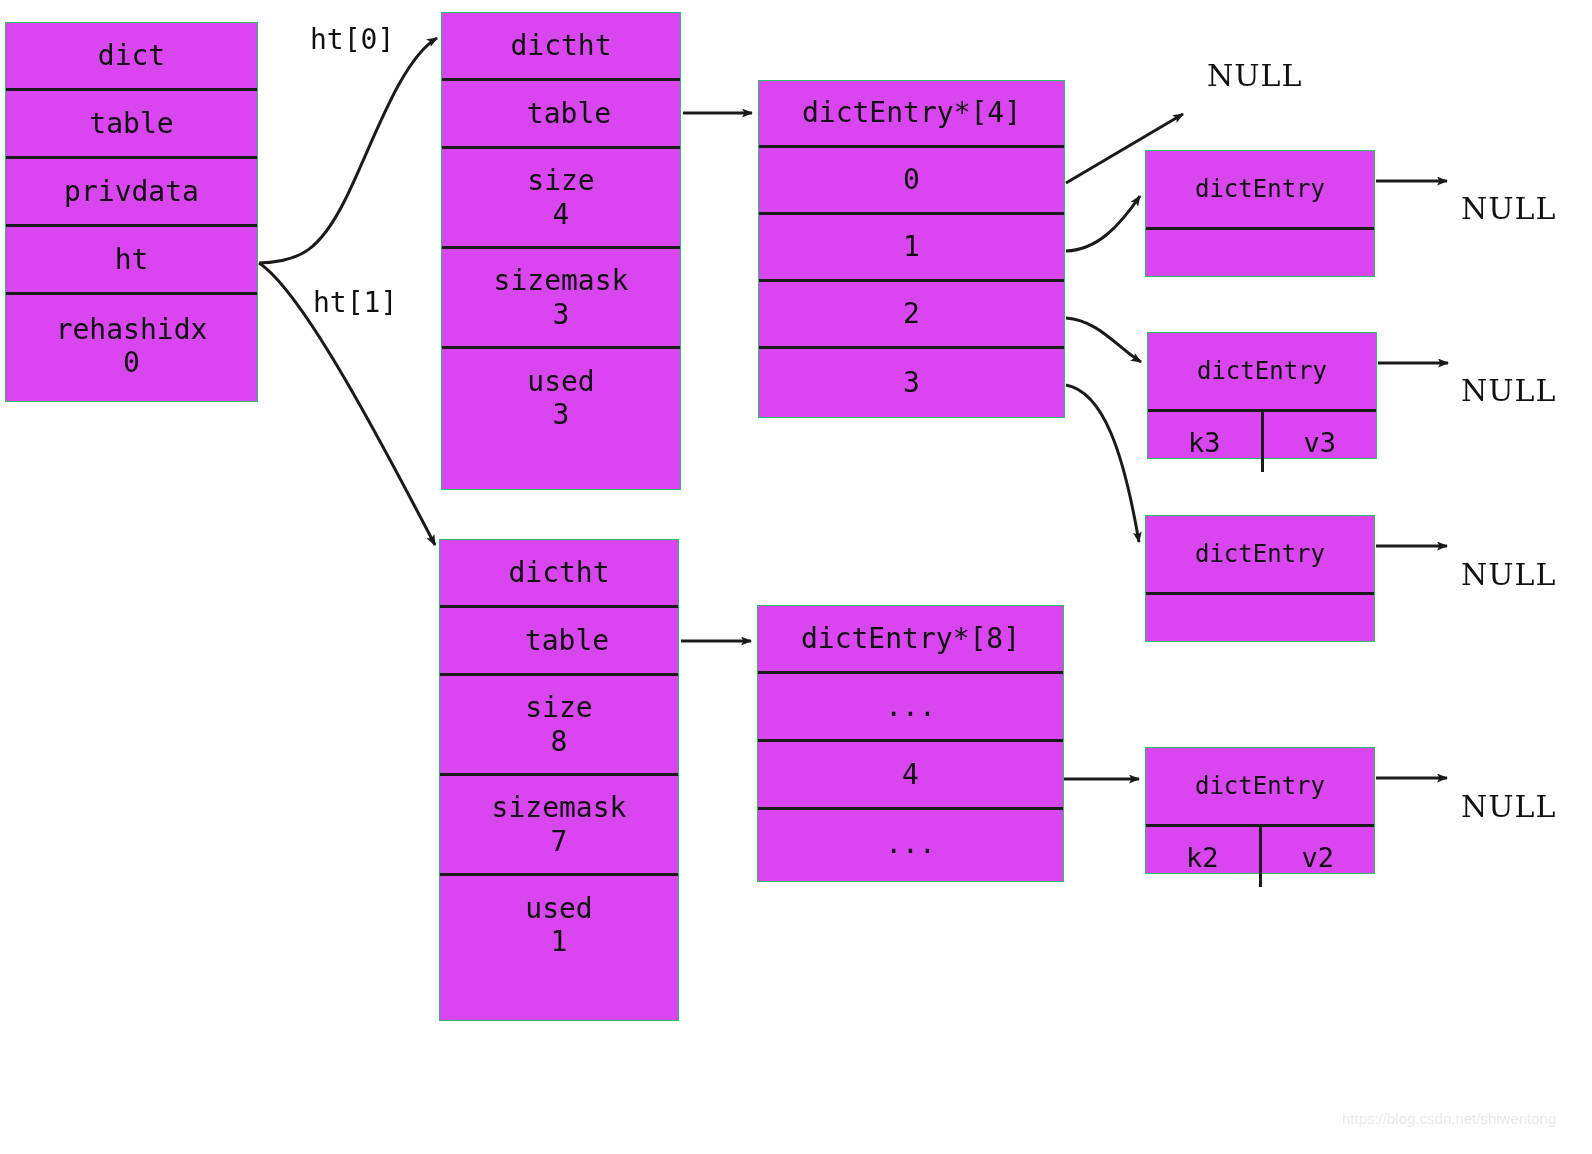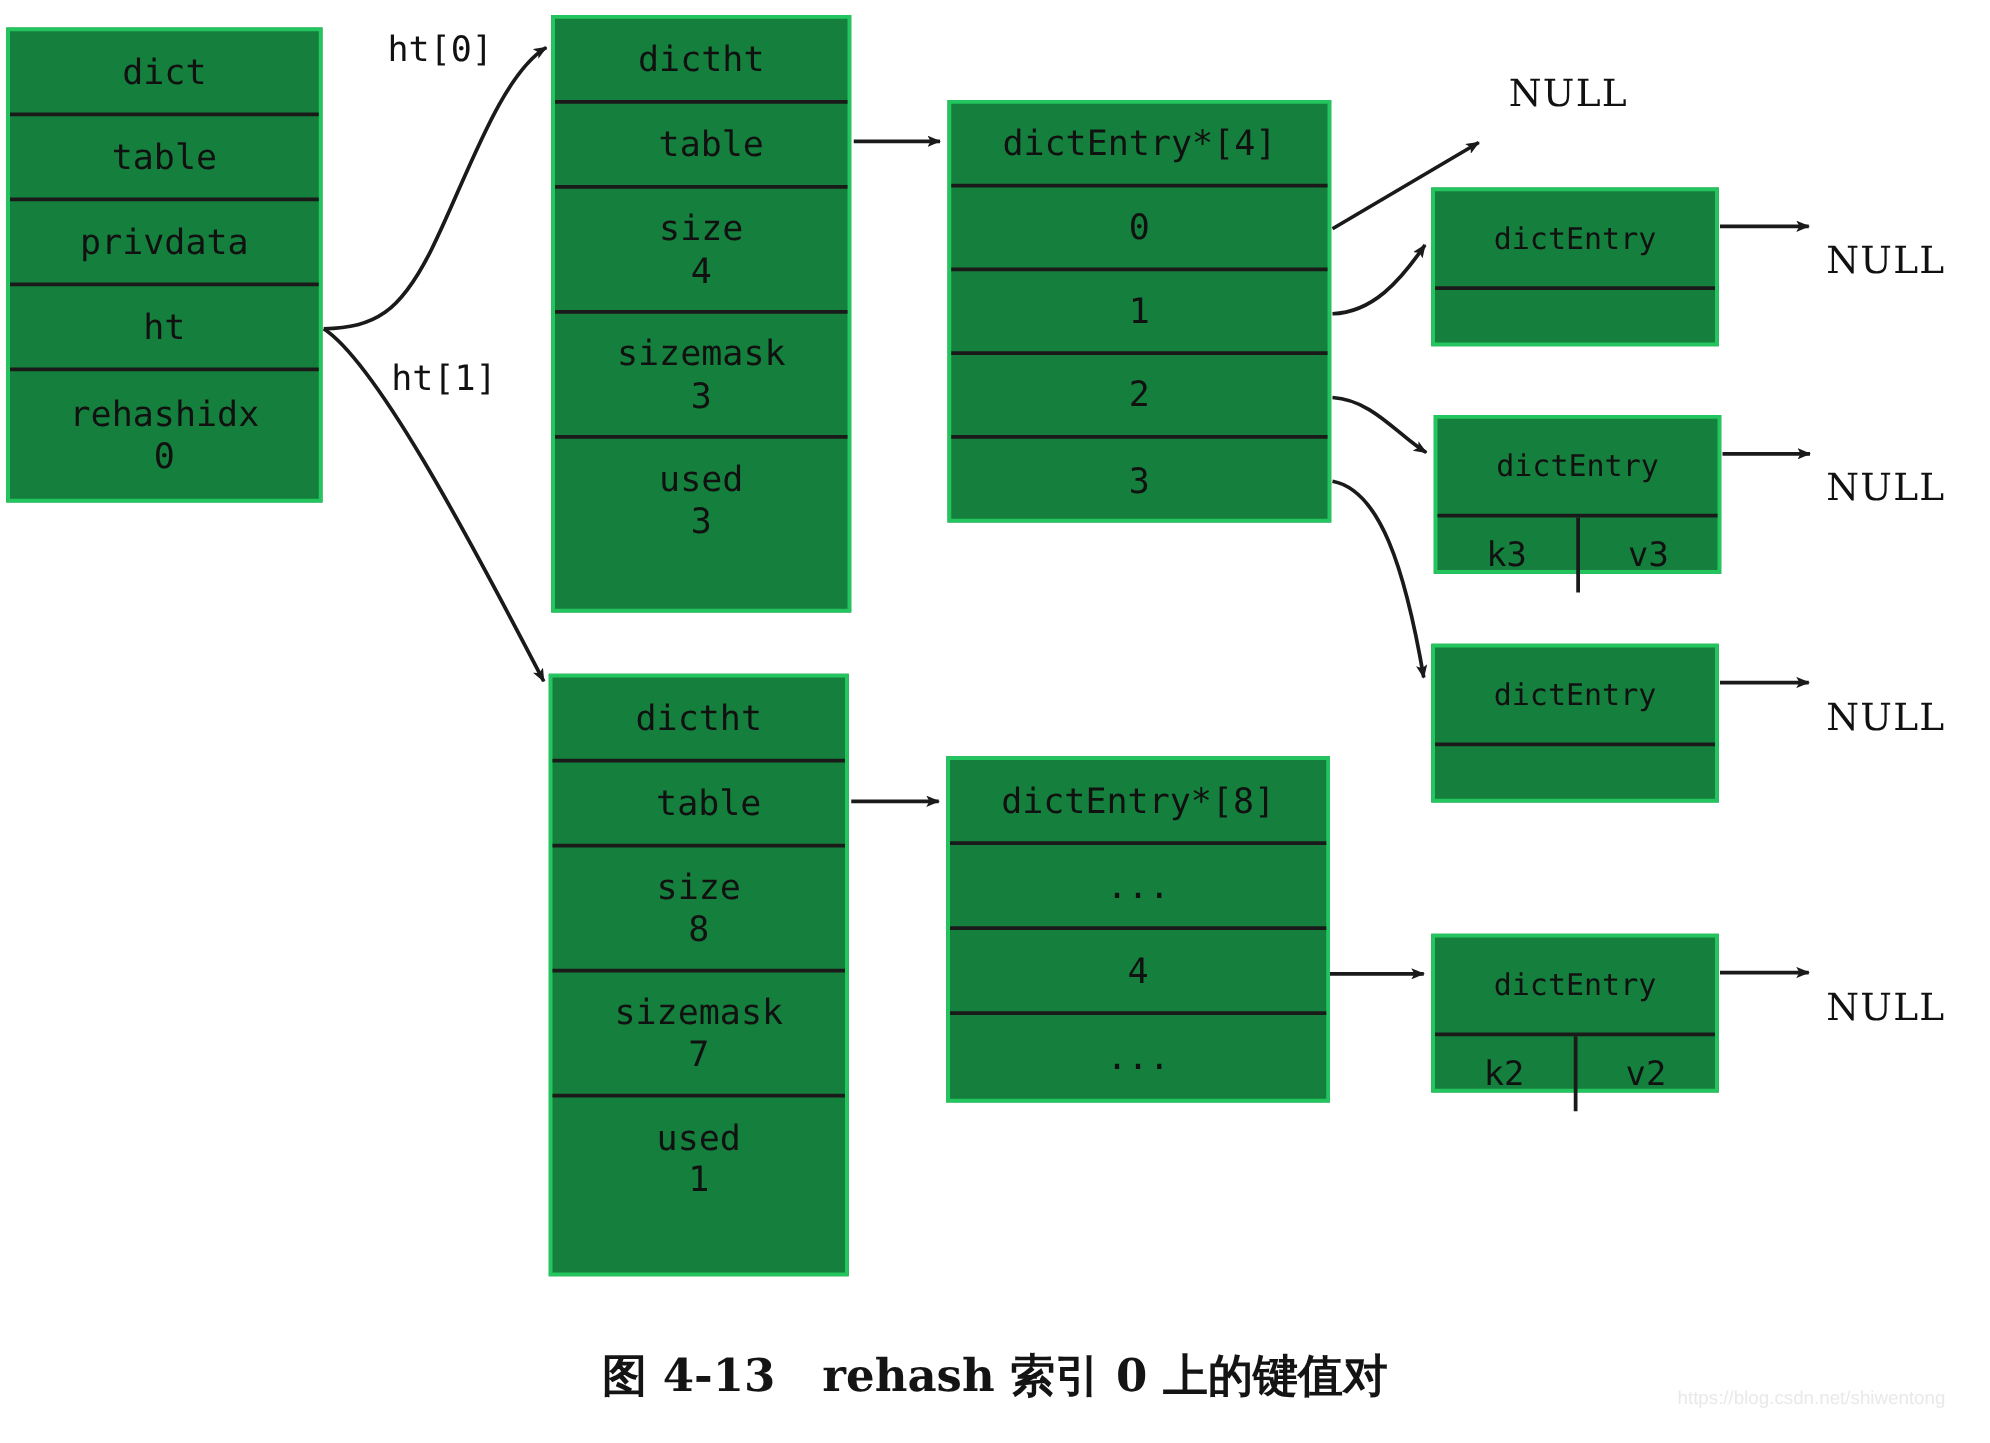--- a/index.html
+++ b/index.html
@@ -19,22 +19,22 @@
   svg.wires {
     position: absolute;
     left: 0;
     top: 0;
     width: 1592px;
     height: 1154px;
     pointer-events: none;
   }
   .box {
     position: absolute;
-    border: 3px solid #22c55e;
-    background: #15803d;
+    border: 1px solid #22c55e;
+    background: #d946ef;
     box-sizing: border-box;
   }
   .row {
     border-bottom: 3px solid #1a1a1a;
     box-sizing: border-box;
     display: flex;
     flex-direction: column;
     align-items: center;
     justify-content: center;
     text-align: center;
@@ -299,16 +299,15 @@
 
   <div class="freetext" id="lbl-ht0">ht[0]</div>
   <div class="freetext" id="lbl-ht1">ht[1]</div>
 
   <div class="freetext null-serif" id="lbl-null-top">NULL</div>
   <div class="freetext null-serif" id="lbl-null-0">NULL</div>
   <div class="freetext null-serif" id="lbl-null-3">NULL</div>
   <div class="freetext null-serif" id="lbl-null-1">NULL</div>
   <div class="freetext null-serif" id="lbl-null-2">NULL</div>
 
-  <div id="caption">图 4-13   rehash 索引 0 上的键值对</div>
   <div id="watermark">https://blog.csdn.net/shiwentong</div>
 
 </div>
 
 </body></html>

